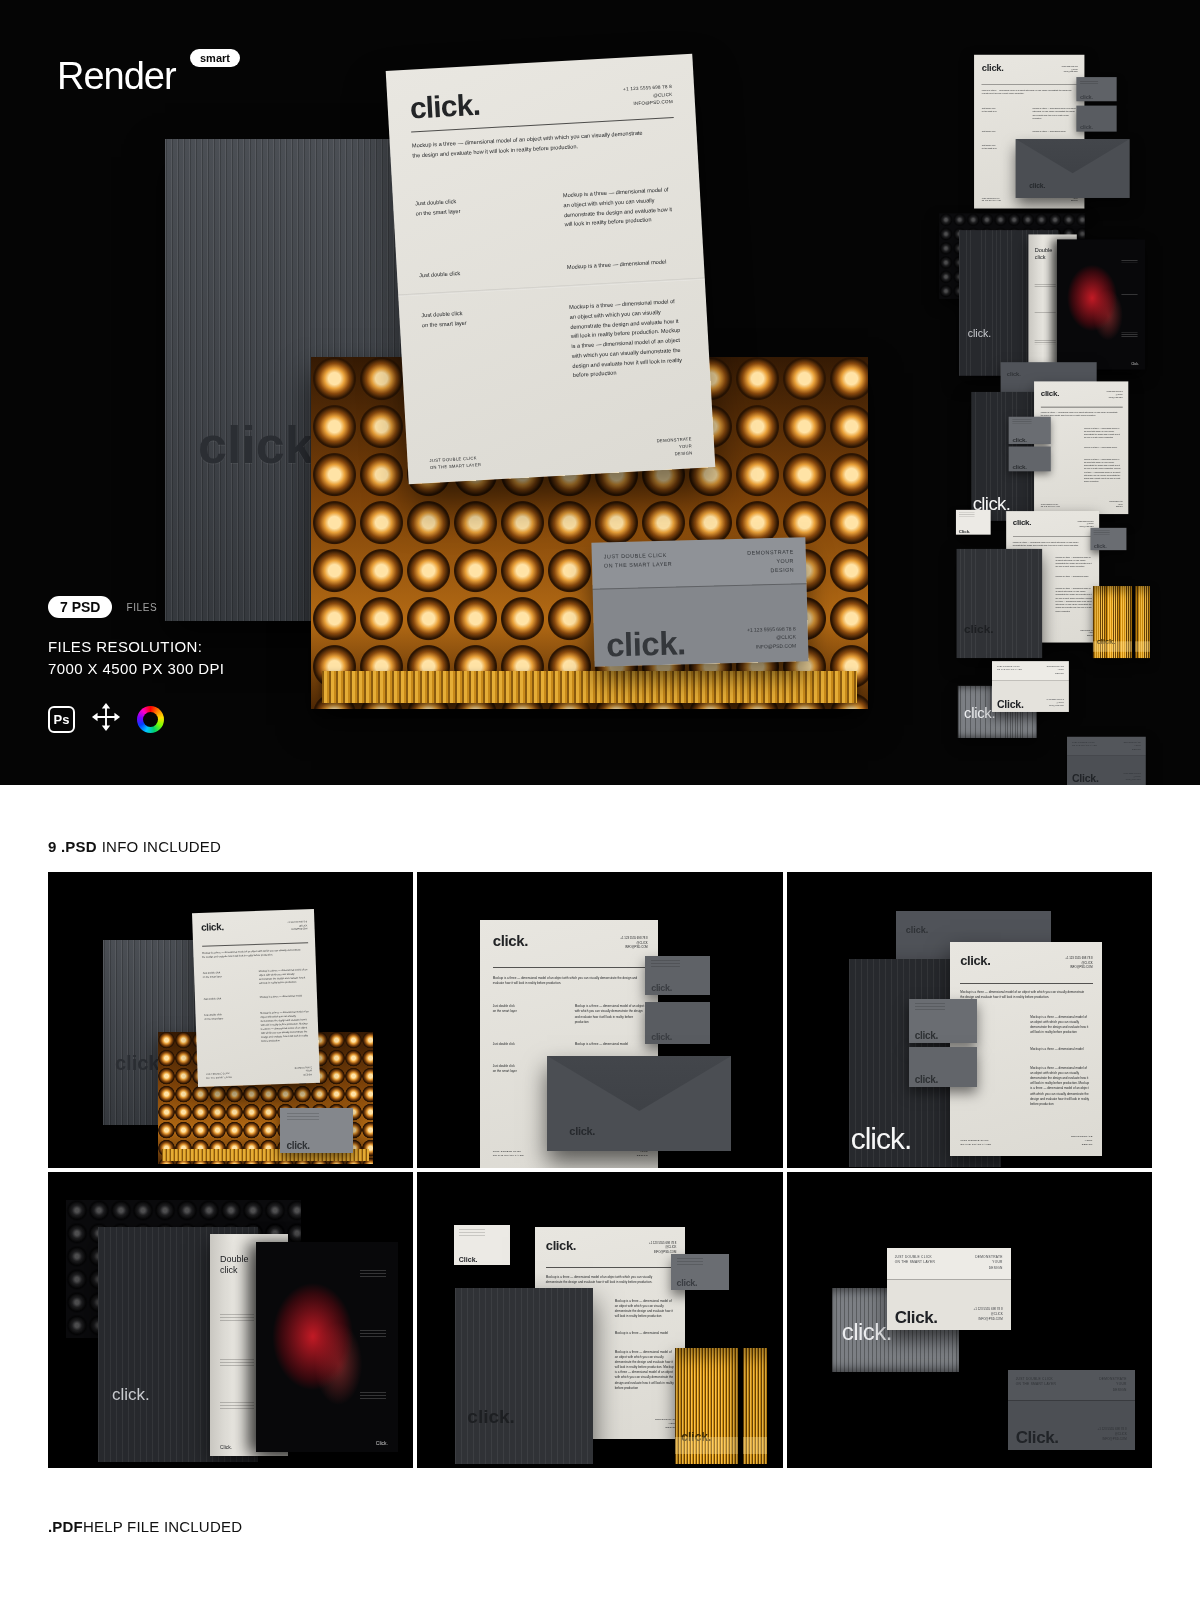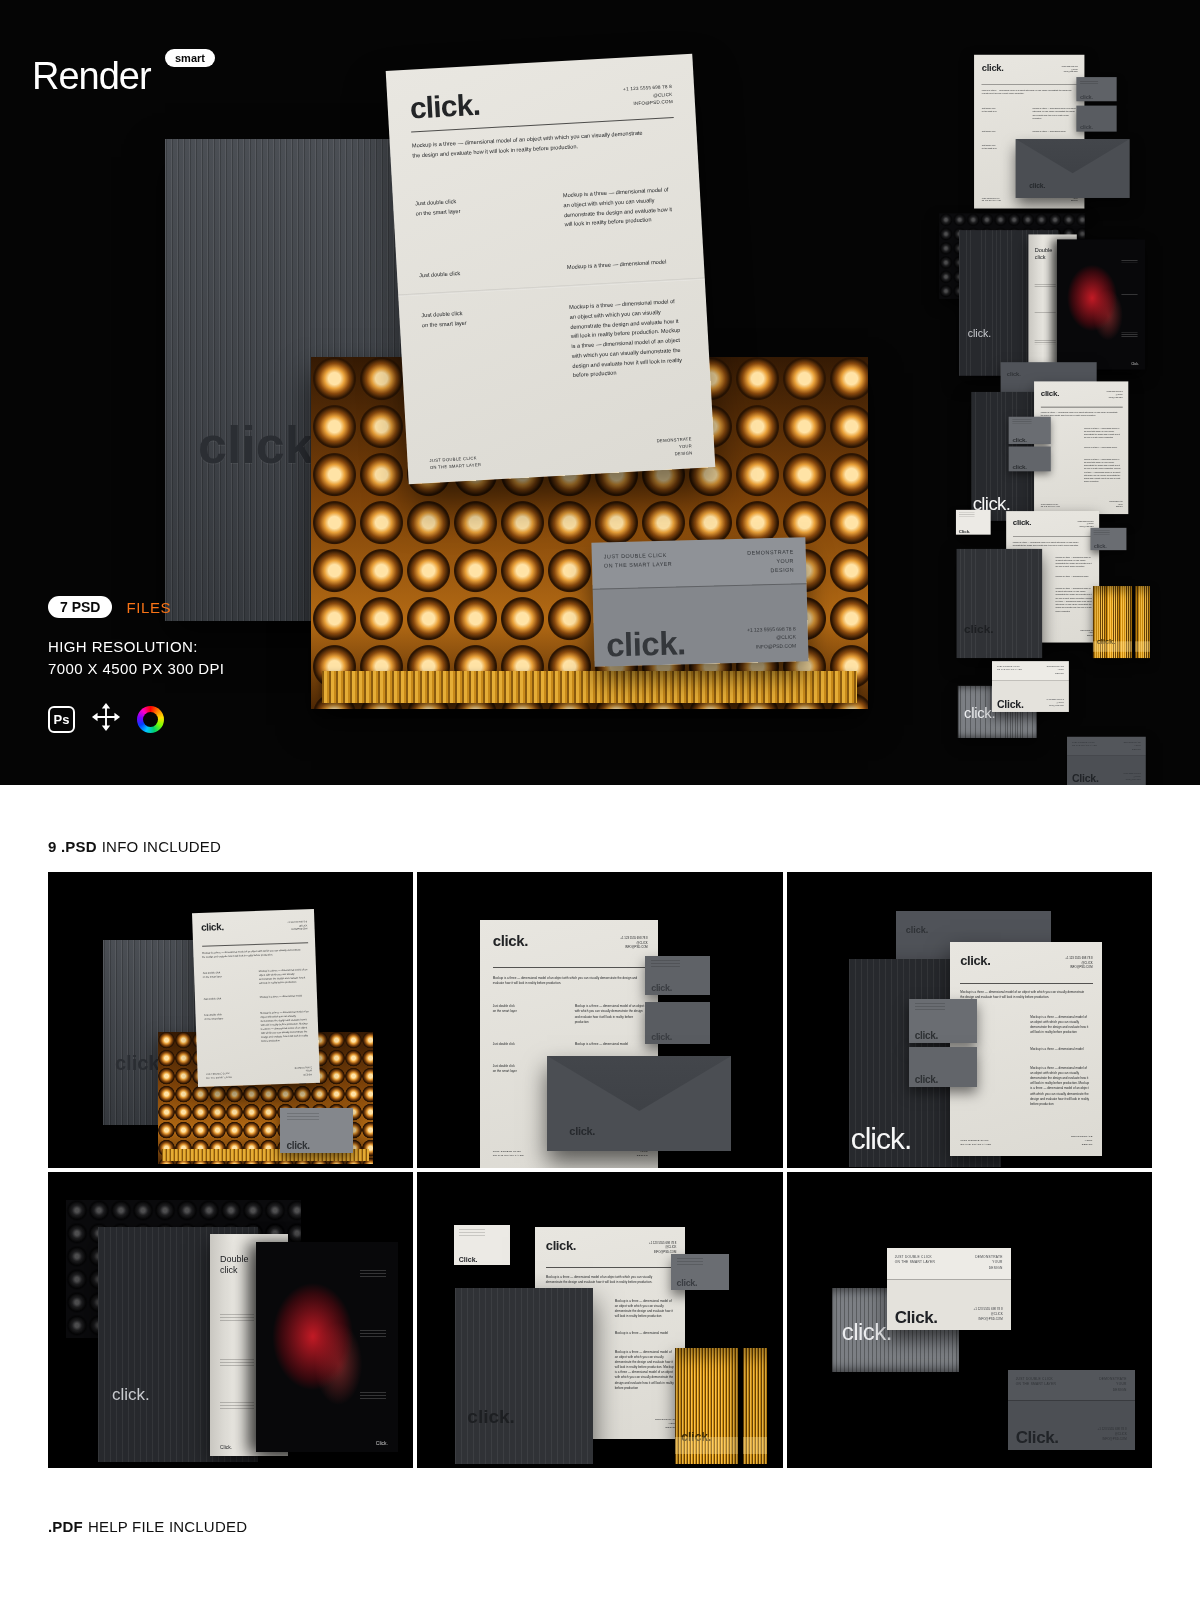--- a/index.html
+++ b/index.html
@@ -1,28 +1,28 @@
 <!DOCTYPE html>
 <html><head>
 <meta charset="utf-8">
 <style>
 *{margin:0;padding:0;box-sizing:border-box}
 body{width:1200px;height:1600px;position:relative;background:#fff;font-family:"Liberation Sans",sans-serif;overflow:hidden}
 .top{position:absolute;left:0;top:0;width:1200px;height:785px;background:#050505;overflow:hidden}
 .bottom{position:absolute;left:0;top:785px;width:1200px;height:815px;background:#fff}
 
 
-.logo-row{position:absolute;left:32px;top:57px;color:#fff}
+.logo-row{position:absolute;left:57px;top:57px;color:#fff}
 .logo{font-size:38px;font-weight:500;letter-spacing:-1px;line-height:1}
 .logo-badge{position:absolute;left:133px;top:-8px;background:#fff;color:#0a0a0a;font-size:11px;font-weight:700;padding:3px 10px;border-radius:999px}
 
 
 .pill-row{position:absolute;left:48px;top:596px;display:flex;align-items:center;gap:14px}
 .pill{background:#fff;color:#0a0a0a;font-size:14px;font-weight:700;padding:3px 12px;border-radius:999px}
-.pill-suffix{color:#f97316;font-size:15px;letter-spacing:.6px}
+.pill-suffix{color:#a3a3a3;font-size:10px;letter-spacing:.6px}
 .res{position:absolute;left:48px;top:636px;color:#fff;font-size:15px;line-height:1.45;letter-spacing:.4px}
 .icons{position:absolute;left:48px;top:702px;display:flex;align-items:center;gap:16px}
 .ps-icon{width:27px;height:27px;border:2px solid #fff;border-radius:6px;color:#fff;font-size:13px;font-weight:700;display:flex;align-items:center;justify-content:center}
 .wheel{width:27px;height:27px;border-radius:50%;background:conic-gradient(#f00,#ff8000,#ffe000,#7cff00,#00d26a,#00c8ff,#0040ff,#8000ff,#ff00c8,#f00);position:relative}
 .wheel::after{content:"";position:absolute;inset:6px;background:#050505;border-radius:50%}
 
 
 .rib-folder{background-color:#41454b;background-image:repeating-linear-gradient(90deg,rgba(255,255,255,.07) 0 1px,rgba(0,0,0,.2) 1px 2px,transparent 2px 6px),linear-gradient(180deg,rgba(255,255,255,.05),rgba(0,0,0,.18));box-shadow:0 18px 36px rgba(0,0,0,.65)}
 .rib-dark{background-color:#27292d;background-image:repeating-linear-gradient(90deg,rgba(255,255,255,.06) 0 1px,transparent 1px 6px);box-shadow:0 12px 26px rgba(0,0,0,.6)}
 .bubble-gold{background-color:#6b3a08;background-image:radial-gradient(circle at 50% 45%,#ffe3a6 0 6px,#e9a13a 10px,#8a4a0e 15px,#2c1503 20px 21px,rgba(0,0,0,0) 22px),linear-gradient(180deg,#351a04,#7c4209 40%,#b36a14 75%,#4e2805);background-size:47px 48px,100% 100%;box-shadow:0 16px 30px rgba(0,0,0,.6)}
@@ -159,21 +159,21 @@
 .s6-d .mc-logo{color:#212428}
 
 
 .bt-title{position:absolute;left:48px;top:53px;font-size:15px;color:#111;letter-spacing:.2px}
 .bt-title b{font-weight:700}
 .bt-title .sp{margin-left:5px}
 .grid{position:absolute;left:48px;top:87px;width:1104px;display:grid;grid-template-columns:repeat(3,1fr);gap:4px}
 .cell{height:296px;background:#000;position:relative;overflow:hidden}
 .bt-foot{position:absolute;left:48px;top:733px;font-size:15px;color:#111;letter-spacing:.2px}
 .bt-foot b{font-weight:700}
-.bt-foot .sp{margin-left:5px}
+.bt-foot .sp{}
 </style>
 </head>
 <body>
 
 <div class="top">
 
   <div class="logo-row">
     <span class="logo">Render</span>
     <span class="logo-badge">smart</span>
   </div>
@@ -422,21 +422,21 @@
           </span>
   </div>
 </div>
 </div>
 
   <div class="pill-row">
     <span class="pill">7 PSD</span>
     <span class="pill-suffix">FILES</span>
   </div>
   <div class="res">
-    <div>HIGH RESOLUTION:</div>
+    <div>FILES RESOLUTION:</div>
     <div>7000 X 4500 PX 300 DPI</div>
   </div>
   <div class="icons">
     <span class="ps-icon">Ps</span>
     <span><svg width="30" height="30" viewBox="0 0 32 32">
           <path d="M6 16h20M16 6v20" stroke="#fff" stroke-width="2"></path>
           <path d="M16 1l-4.5 6h9zM16 31l-4.5-6h9zM1 16l6-4.5v9zM31 16l-6-4.5v9z" fill="#fff"></path>
         </svg></span>
     <span class="wheel"></span>
   </div>

